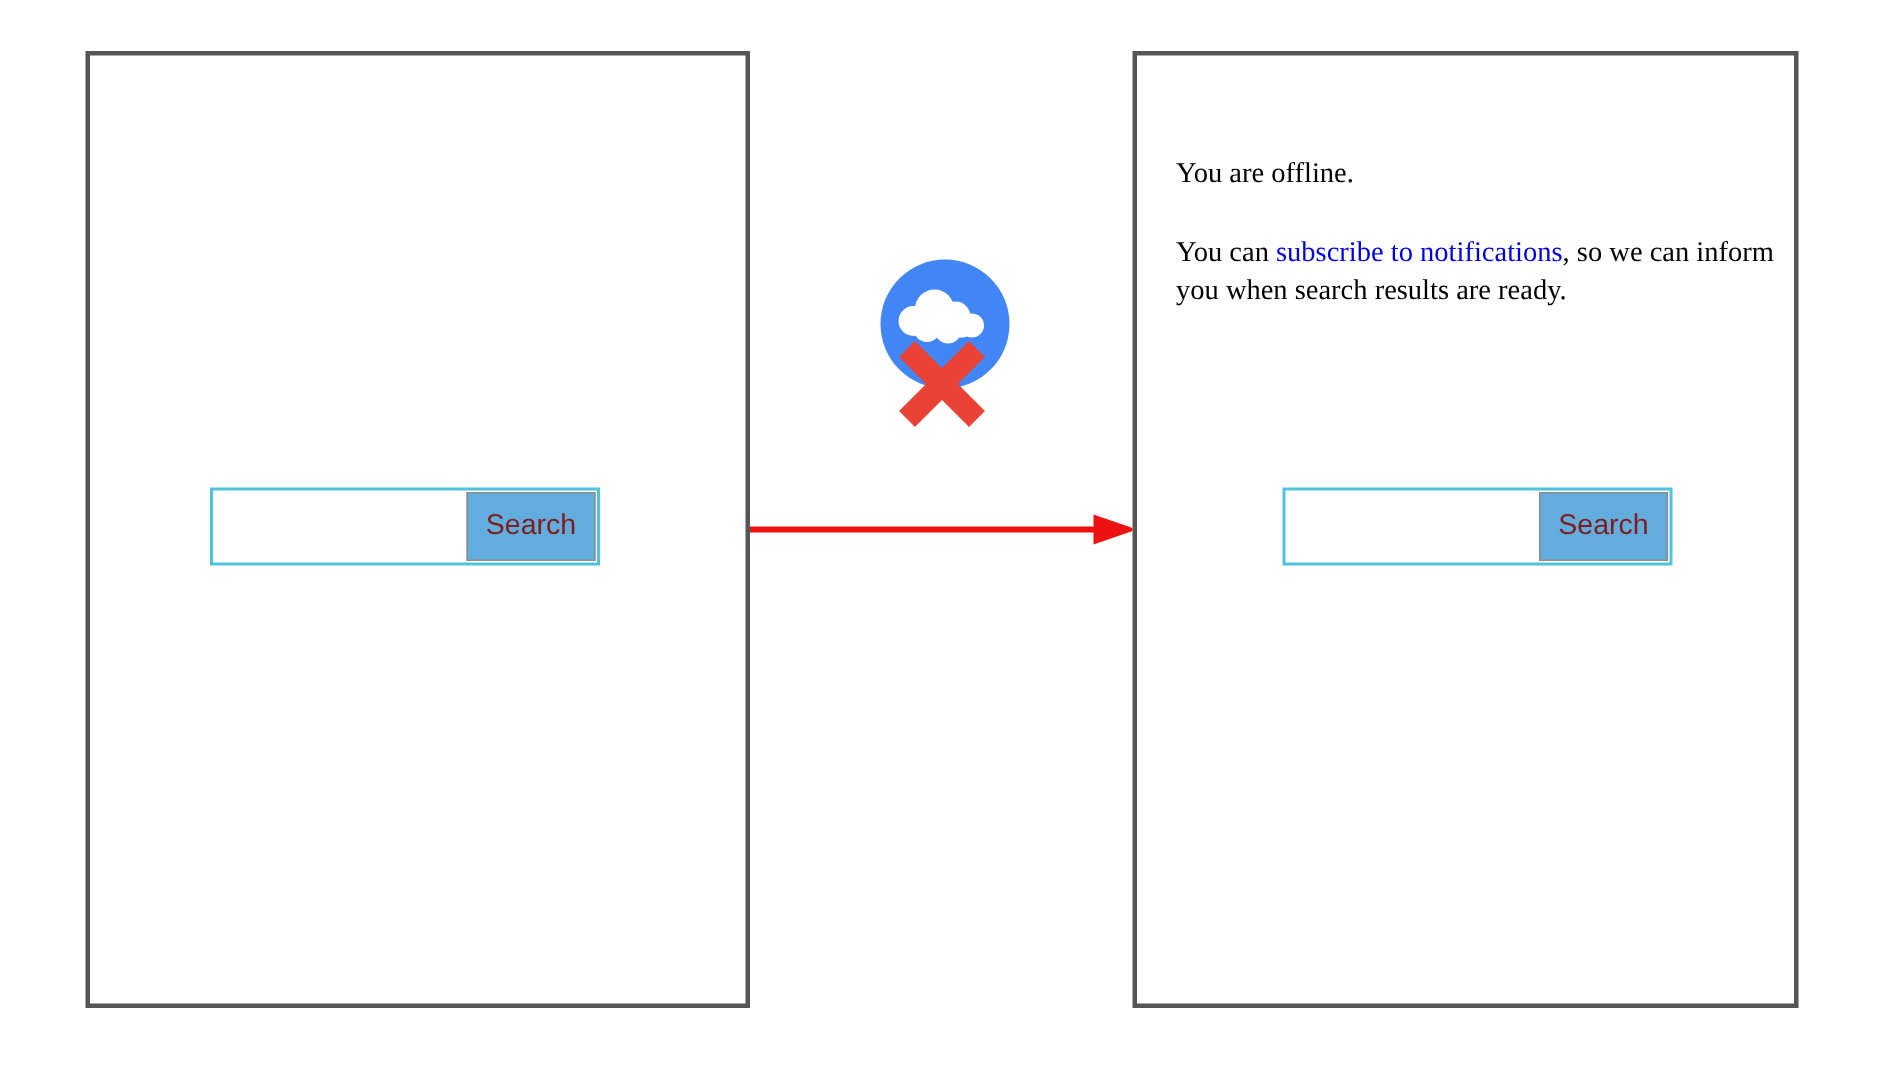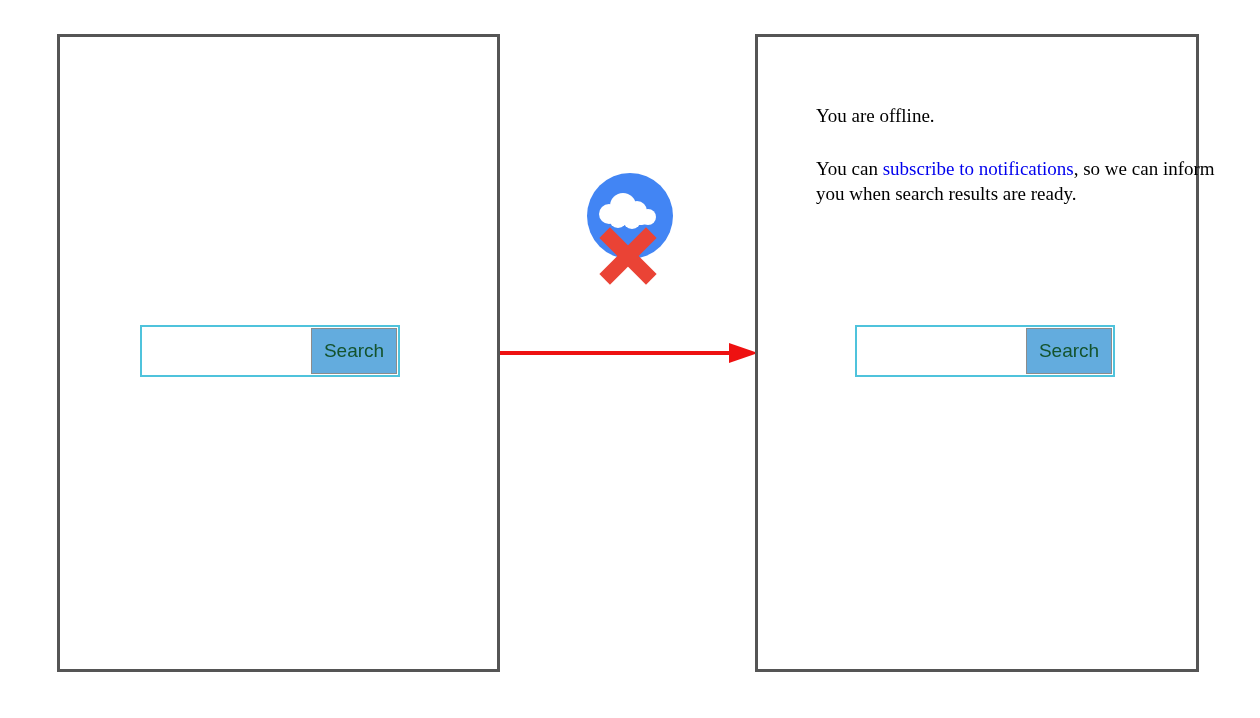--- a/index.html
+++ b/index.html
@@ -36,34 +36,33 @@
     padding:0 8px;box-sizing:border-box;
     font:16px "Liberation Sans",sans-serif;
     background:transparent;
   }
   .search-widget button{
     position:absolute;right:1px;top:1px;bottom:1px;
     width:86px;
     background:var(--button-bg,#63acde);
     border:1px solid var(--button-border,#8c8c8c);
     font:19px "Liberation Sans",sans-serif;
-    color:#14532d;
+    color:#7f1d1d;
     cursor:pointer;
   }
   #left-search{left:80px;top:288px;}
   #right-search{left:97px;top:288px;}
 
   
   .message{
     position:absolute;
     left:26px;top:66px;
     width:402px;
     font:19px/25px "Liberation Serif",serif;
     color:#000;
-    margin-left:32px;
   }
   .message p{margin:0 0 28px 0;}
   .message a{
     color:var(--link,#0000ee);
     cursor:pointer;
   }
 
   
   #connector{position:absolute;left:500px;top:340px;}
   #connector line{stroke:var(--arrow,#ee1111);stroke-width:4;}

